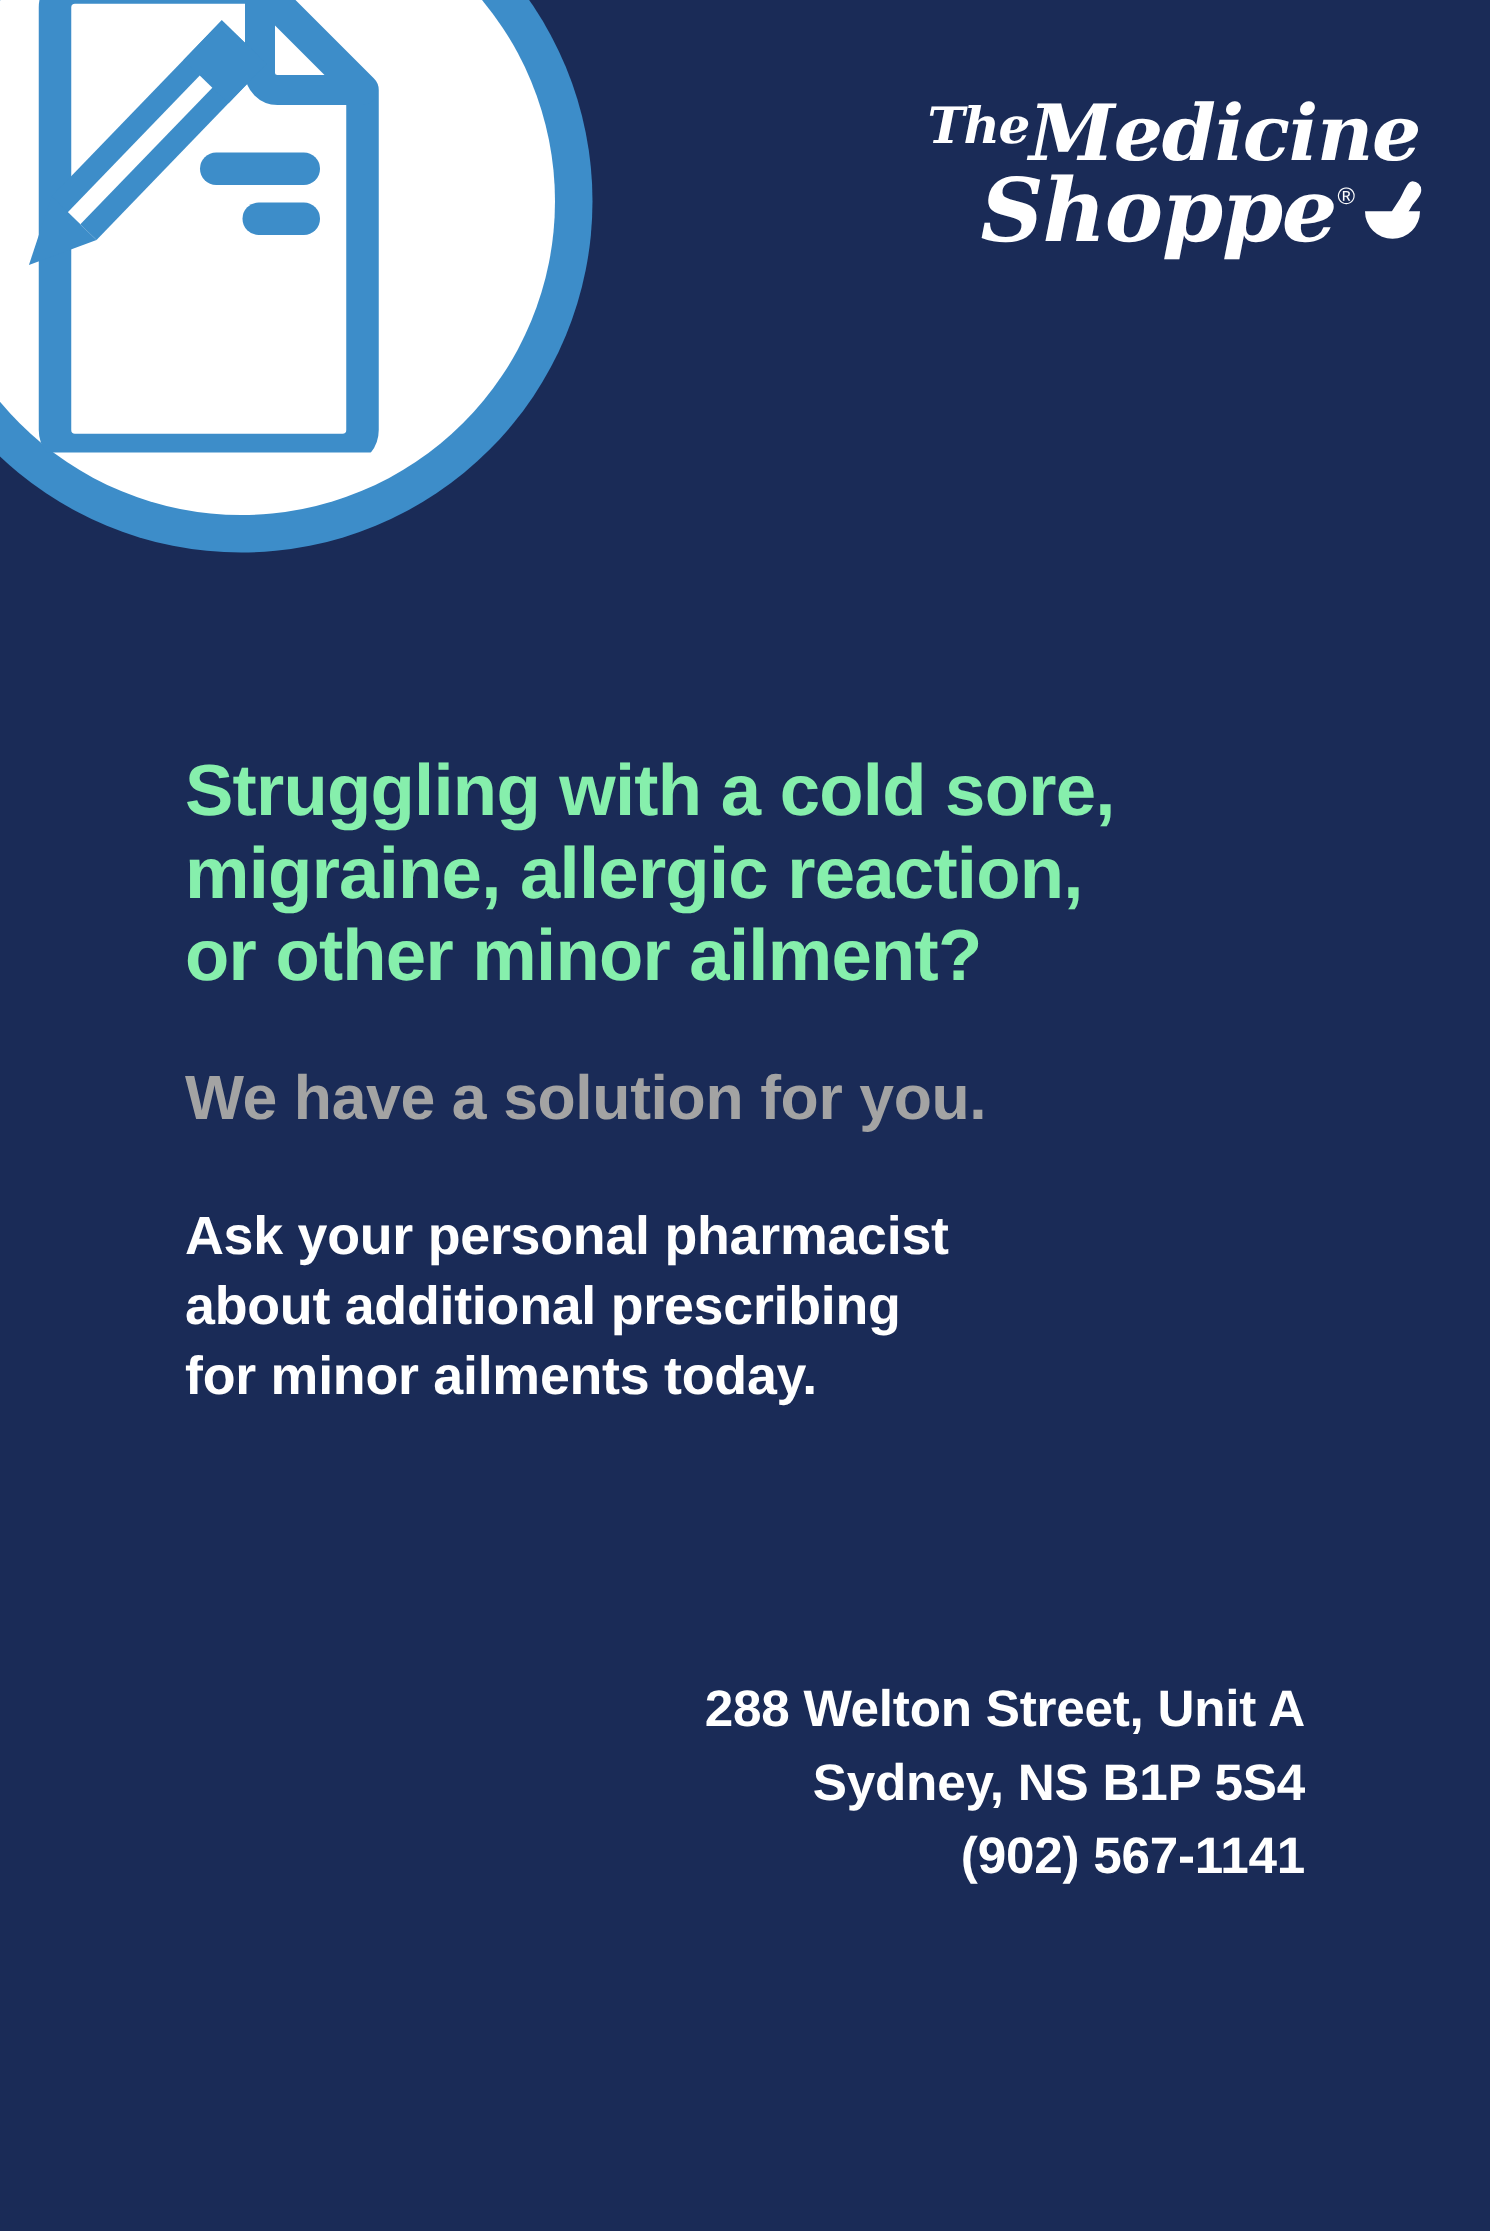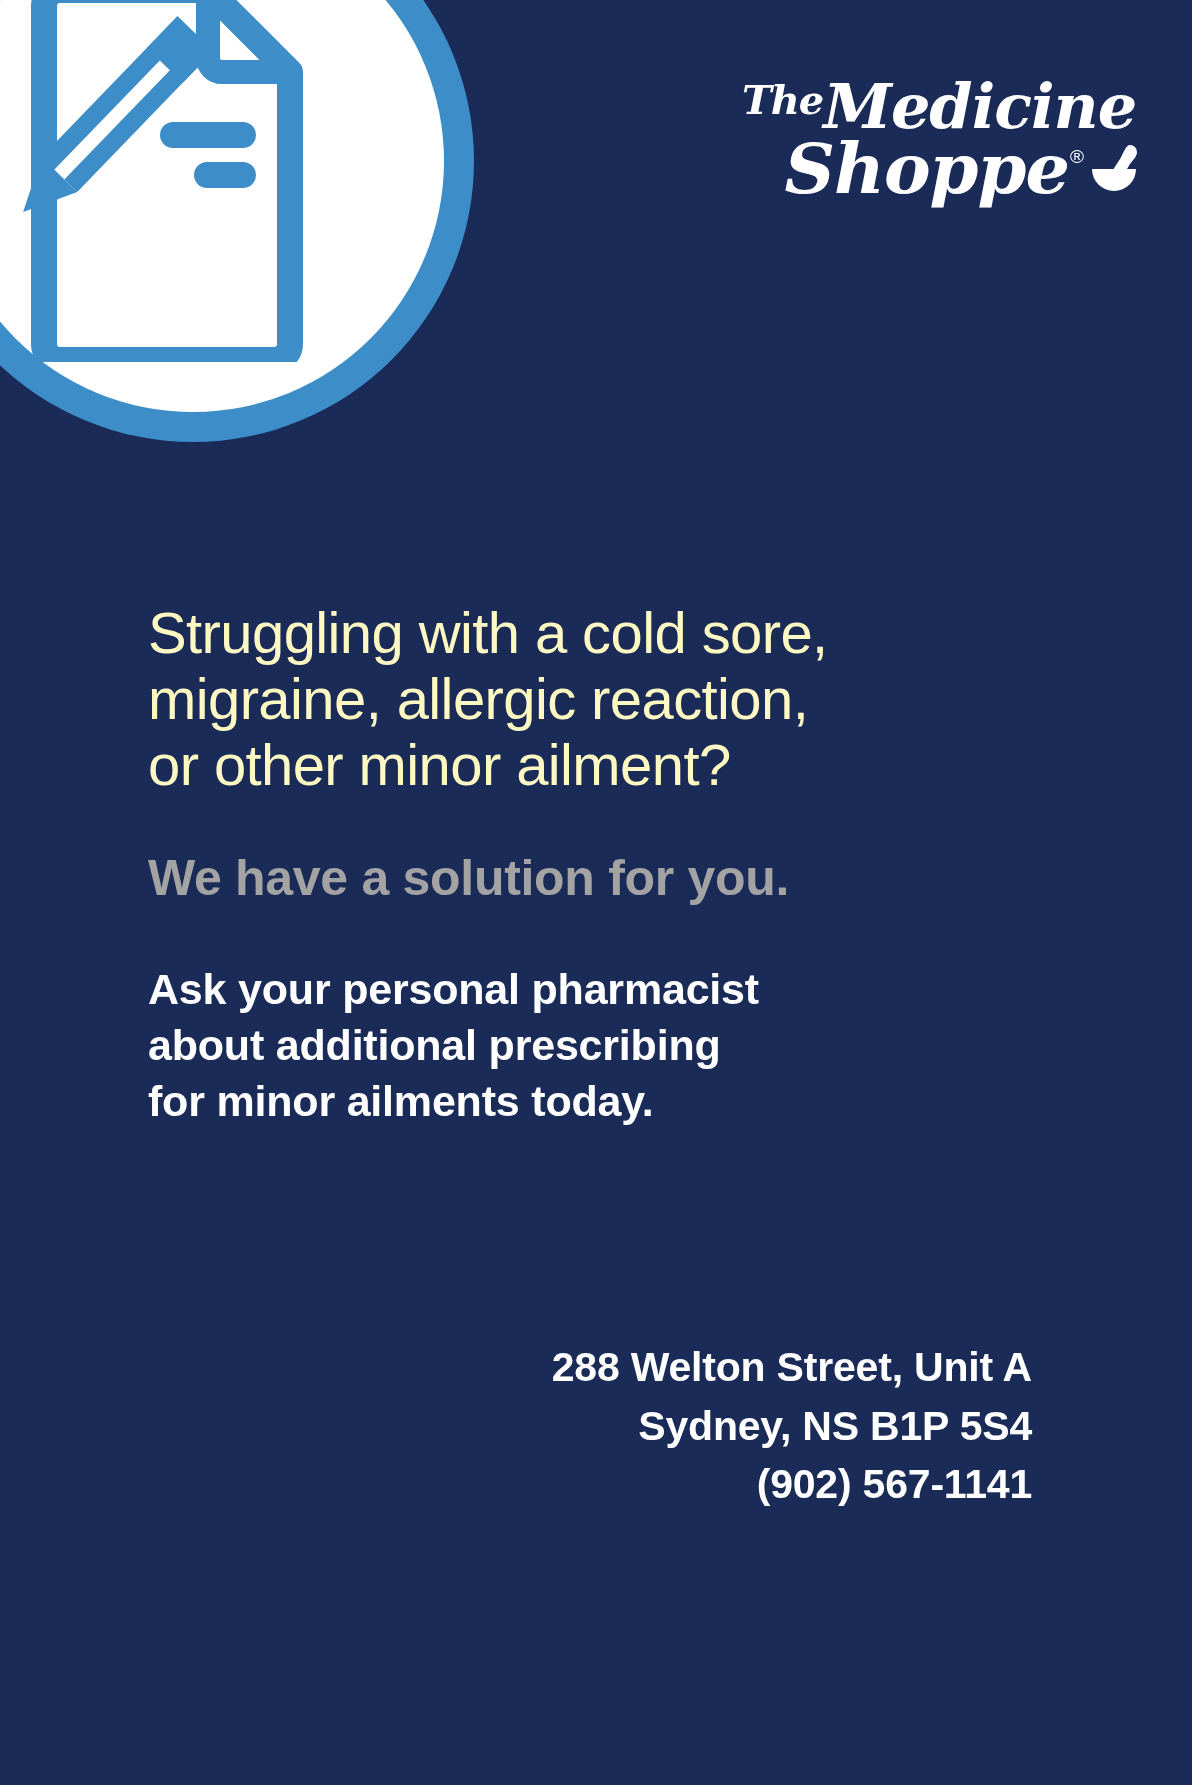--- a/index.html
+++ b/index.html
@@ -117,23 +117,23 @@
 
   
   .content {
     position: absolute;
     left: 148px;
     right: 148px;
     top: 600px;
   }
 
   .headline {
-    color: #fef9c3;
-    font-family: "Liberation Sans", sans-serif;
-    font-weight: normal;
+    color: #86efac;
+    font-family: "Liberation Sans", sans-serif;
+    font-weight: bold;
     font-size: 58px;
     line-height: 1.14;
     letter-spacing: -0.6px;
     white-space: pre-line;
   }
 
   .subhead {
     margin-top: 52px;
     color: #a3a3a3;
     font-family: "Liberation Sans", sans-serif;
@@ -150,21 +150,21 @@
     font-weight: bold;
     font-size: 43px;
     line-height: 1.3;
     letter-spacing: -0.2px;
     white-space: pre-line;
   }
 
   
   .address {
     position: absolute;
-    right: 160px;
+    right: 148px;
     bottom: 272px;
     text-align: right;
     color: #ffffff;
     font-family: "Liberation Sans", sans-serif;
     font-weight: bold;
     font-size: 41px;
     line-height: 1.42;
     letter-spacing: -0.2px;
   }
   .address div { white-space: nowrap; }

